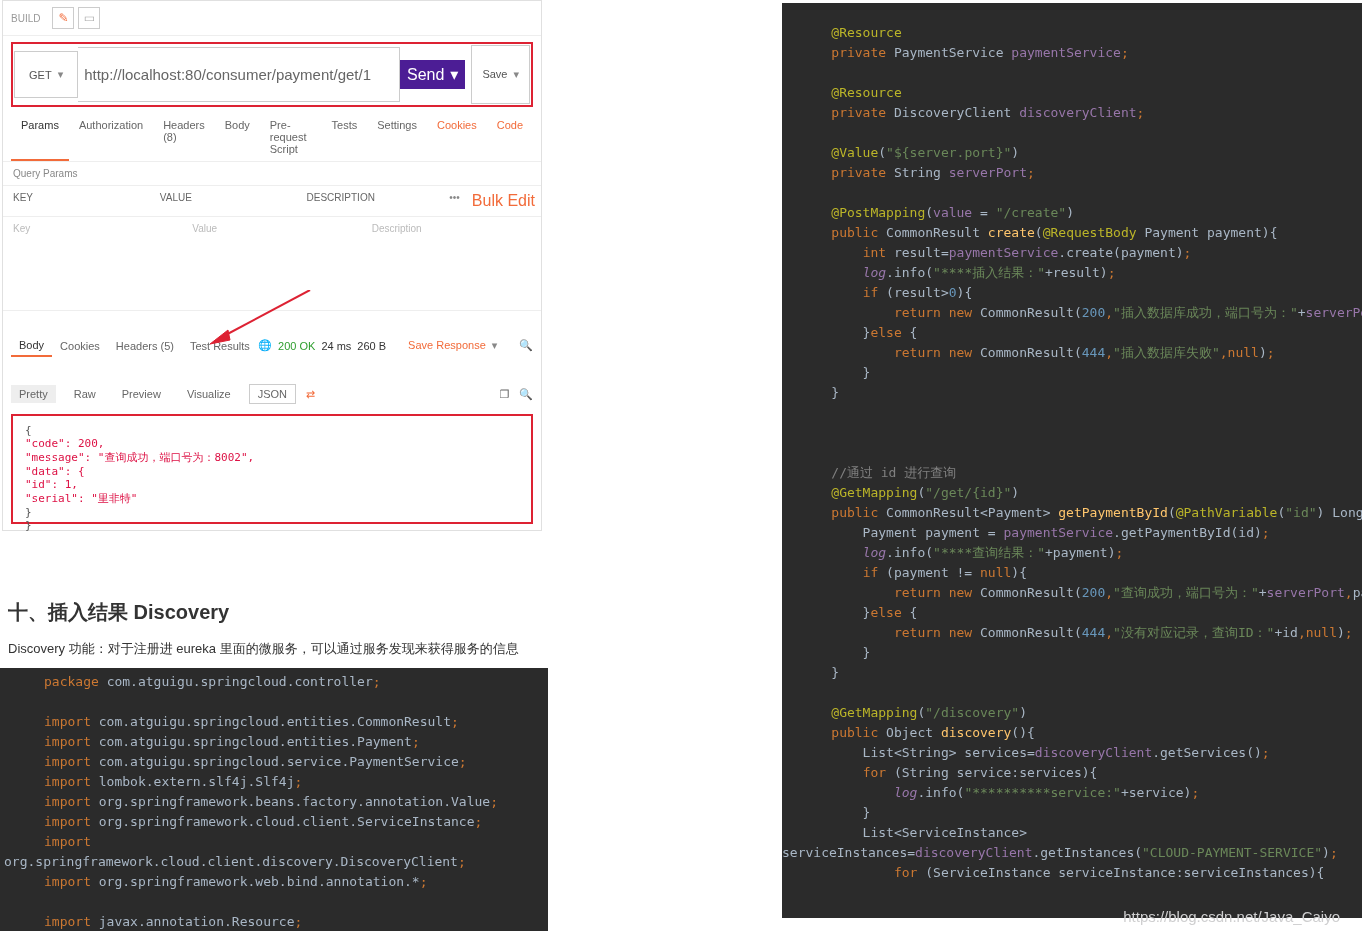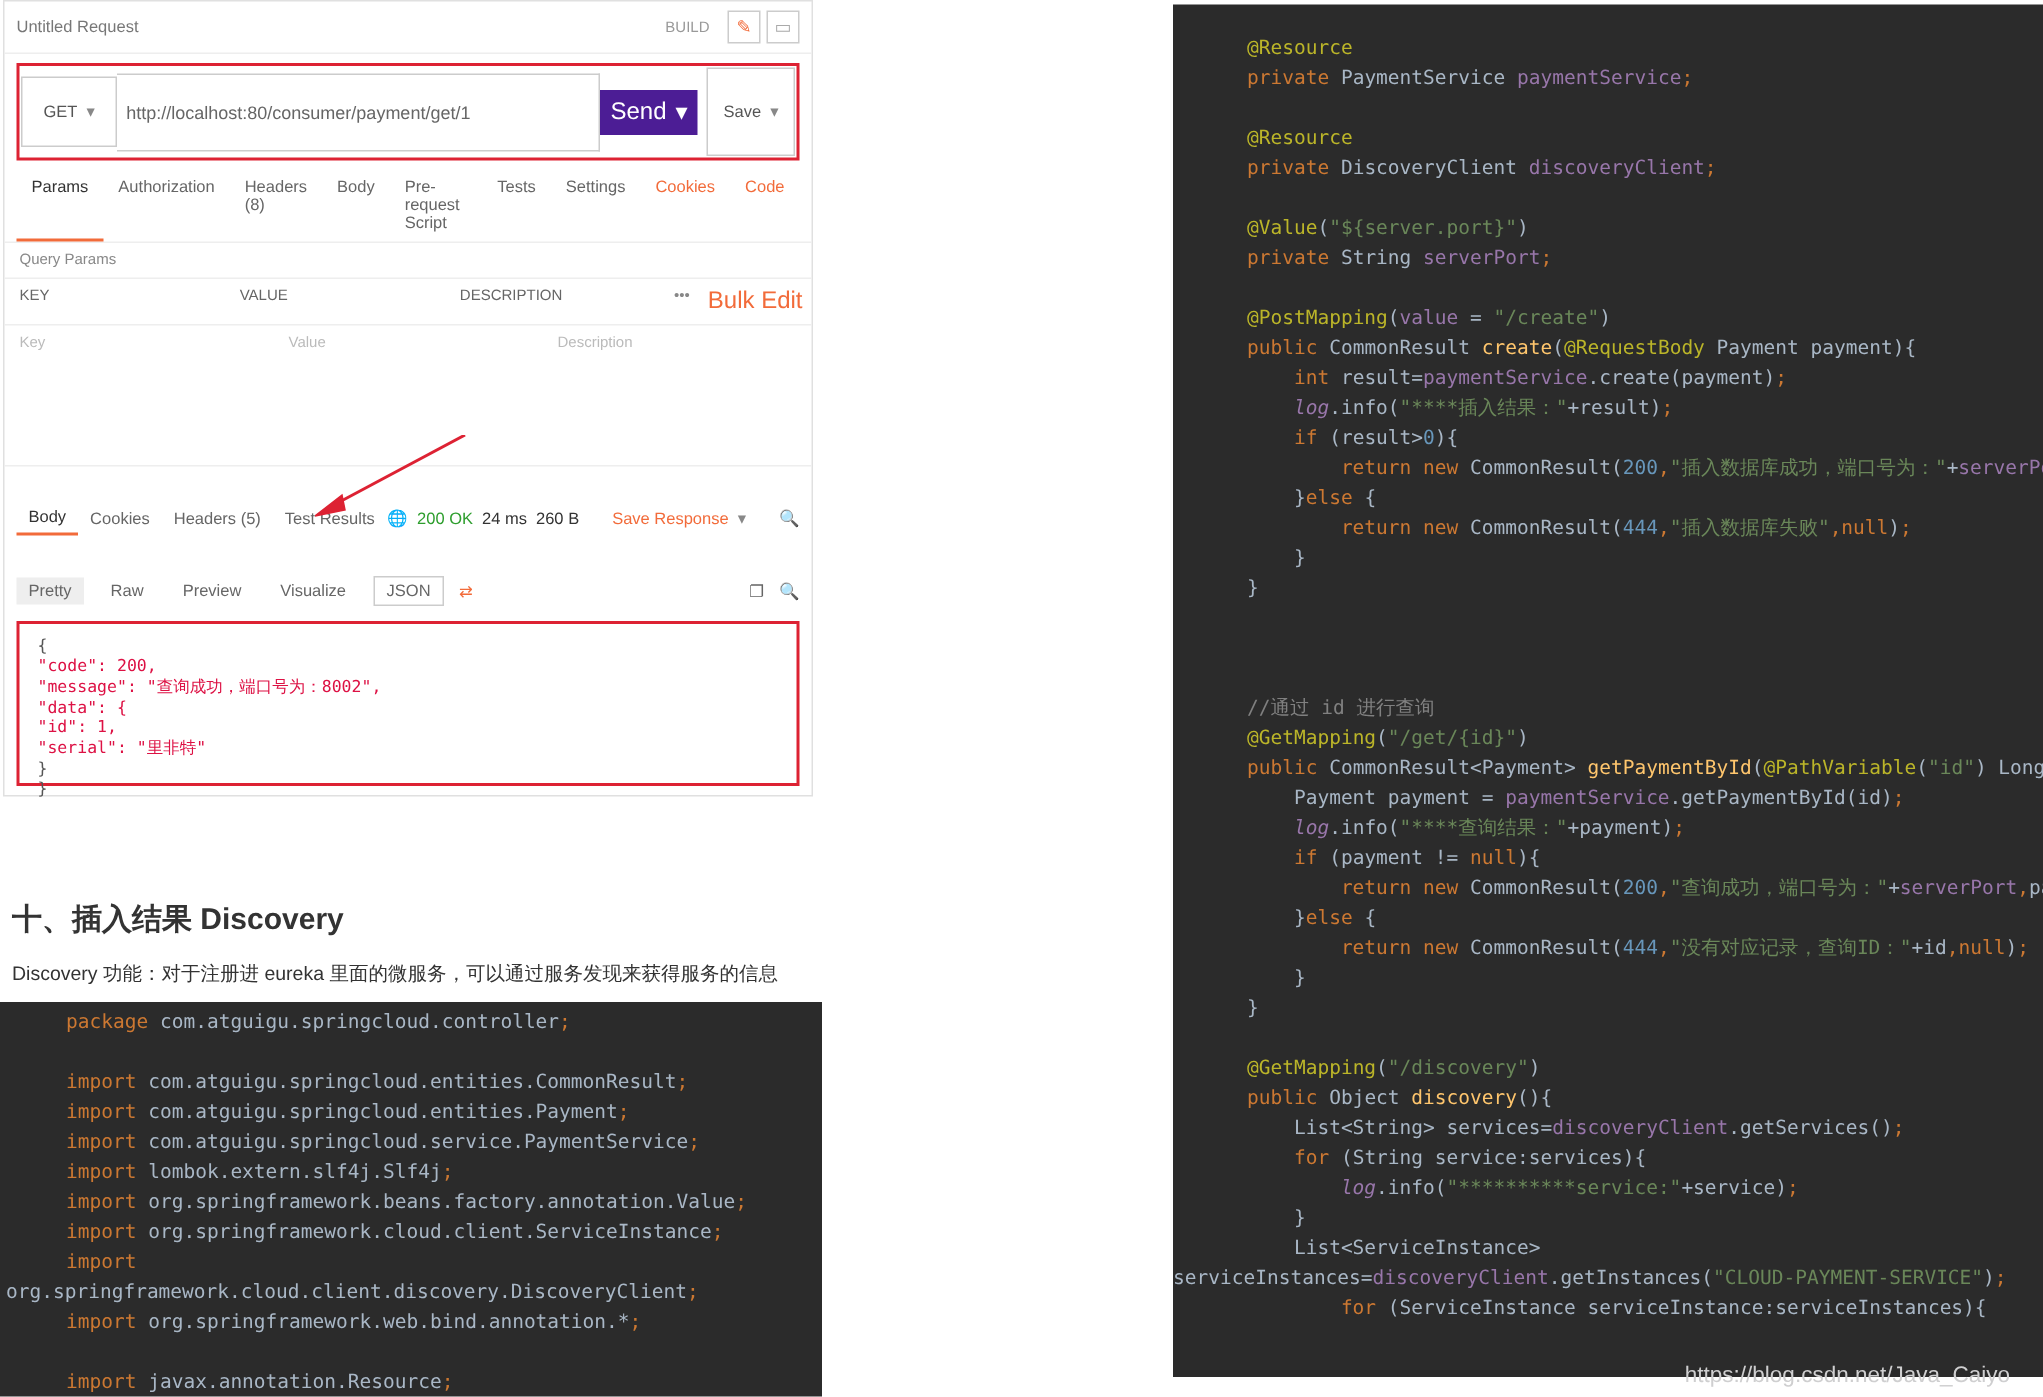--- a/index.html
+++ b/index.html
@@ -7,21 +7,21 @@
   .col-left{position:absolute;left:0;top:0;width:540px;}
   .col-right{position:absolute;left:782px;top:3px;width:580px;height:895px;background:#2b2b2b;color:#a9b7c6;padding:20px 0 0 18px;font-family:Consolas,monospace;overflow:hidden;}
   .postman{border:1px solid #e0e0e0;background:#fff;padding:0;width:538px;margin-left:2px;}
   .pm-titlebar{display:flex;align-items:center;padding:6px 8px;border-bottom:1px solid #eee;color:#777;}
   .pm-titlebar .title{flex:1;font-size:11px;}
   .pm-titlebar .build{font-size:10px;color:#999;margin-right:8px;}
   .pm-titlebar .icon{width:20px;height:20px;border:1px solid #ccc;margin-left:4px;display:flex;align-items:center;justify-content:center;color:#f26b3a;}
   .pm-urlrow{display:flex;align-items:center;margin:6px 8px;border:2px solid #d23;padding:1px;}
   .method{border:1px solid #ccc;padding:16px 14px;font-size:11px;color:#555;display:flex;align-items:center;}
   .method::after{content:"\25BE";margin-left:6px;color:#888;}
-  .url{flex:1;border:1px solid #ccc;padding:18px 6px;font-size:12px;color:#666;border-left:none;}
+  .url{flex:1;border:1px solid #ccc;padding:18px 6px;font-size:15px;color:#666;border-left:none;}
   .send{background:#4c1d95;color:#fff;padding:5px 7px;font-size:16px;display:flex;align-items:center;}
   .send::after{content:"\25BE";margin-left:6px;}
   .save{border:1px solid #ccc;padding:22px 10px;margin-left:6px;font-size:11px;color:#555;}
   .save::after{content:"\25BE";margin-left:6px;color:#888;}
   .pm-tabs{display:flex;border-bottom:1px solid #eee;padding:0 8px;font-size:11px;color:#666;}
   .pm-tabs .tab{padding:6px 10px;cursor:pointer;}
   .pm-tabs .tab.active{color:#333;border-bottom:2px solid #f26b3a;}
   .pm-tabs .right{margin-left:auto;color:#f26b3a;}
   .subhead{font-size:10px;color:#888;padding:6px 10px;}
   .pm-table{display:flex;border-top:1px solid #eee;border-bottom:1px solid #eee;font-size:10px;color:#888;}
@@ -65,21 +65,20 @@
   .col-right .var{color:#9876aa;}
   .watermark{position:absolute;right:22px;bottom:6px;color:#cfcfd0;font-size:15px;}
 </style>
 </head>
 <body>
 <div class="page">
 
 <div class="col-left">
   <div class="postman">
     <div class="pm-titlebar">
-      <div class="title">Untitled Request</div>
       <div class="build">BUILD</div>
       <div class="icon">✎</div>
       <div class="icon" style="color:#aaa;">▭</div>
     </div>
     <div class="pm-urlrow">
       <div class="method">GET</div>
       <div class="url">http://localhost:80/consumer/payment/get/1</div>
       <div class="send">Send</div>
       <div class="save">Save</div>
     </div>

